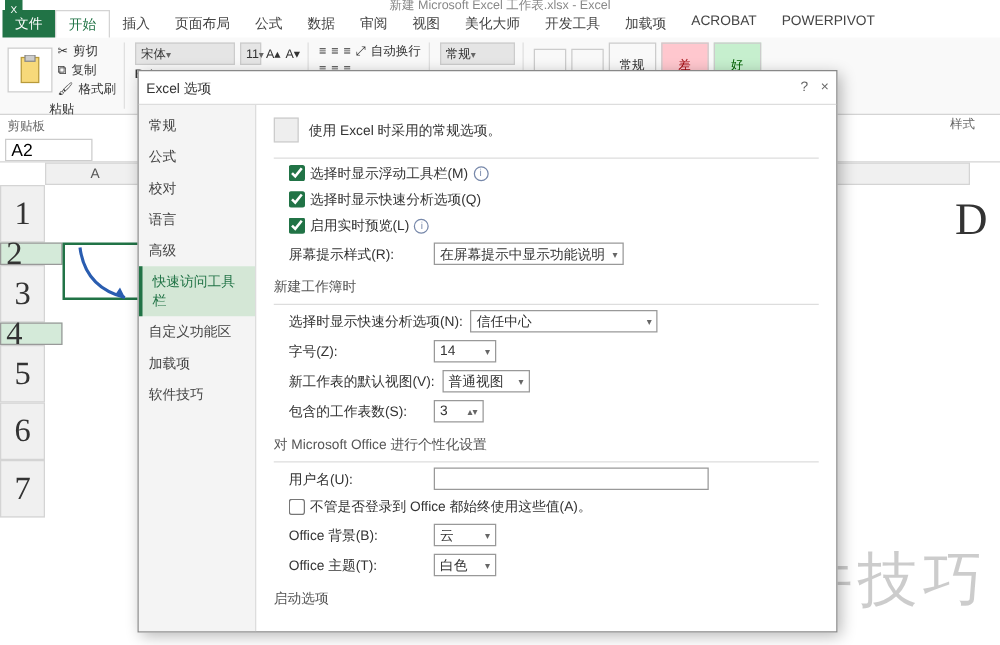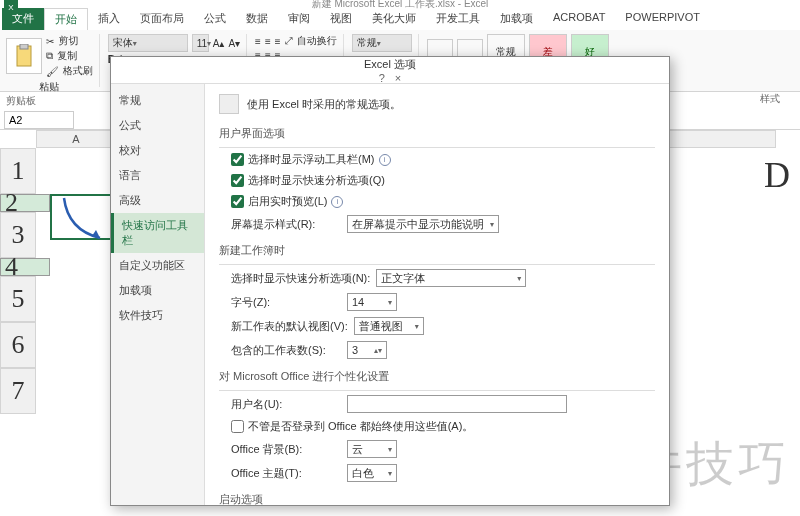--- a/index.html
+++ b/index.html
@@ -23,21 +23,21 @@
 .font-box { border: 1px solid #ccc; padding: 1px 4px; background: #e5e5e5; height: 18px; display: flex; align-items: center; }
 .style-card { width: 38px; height: 36px; border: 1px solid #ccc; display: flex; align-items: center; justify-content: center; font-size: 10px; }
 .style-card.good { background: #c6efce; color: #006100; }
 .style-card.bad { background: #ffc7ce; color: #9c0006; }
 
 
 .clip-label { font-size: 10px; color: #666; padding: 2px 6px; }
 
 
 .namebox-row { height: 20px; border-bottom: 1px solid #d4d4d4; display: flex; align-items: center; }
-.namebox { width: 70px; border: 1px solid #ccc; height: 18px; margin-left: 4px; padding: 0 4px; font-size: 11px; }
+.namebox { width: 70px; border: 1px solid #ccc; height: 18px; margin-left: 4px; padding: 0 4px; font-size: 14px; }
 
 
 .grid { position: relative; }
 .colhead-row { display: flex; height: 18px; }
 .rowhead-col { width: 36px; }
 .colhead { width: 80px; border: 1px solid #d4d4d4; background: #f0f0f0; display: flex; align-items: center; justify-content: center; font-size: 11px; color: #555; }
 .colhead.wide { width: 660px; }
 .grid-body { display: flex; }
 .rownums { display: flex; flex-direction: column; }
 .rownum { width: 36px; height: 46px; border: 1px solid #d4d4d4; background: #f0f0f0; display: flex; align-items: center; justify-content: center; font-size: 26px; font-family: "Times New Roman", serif; color: #333; }
@@ -47,21 +47,21 @@
 .d-cell { position: absolute; right: 10px; top: 6px; font-size: 36px; font-family: "Times New Roman", serif; }
 
 
 .arrow { position: absolute; left: 56px; top: 190px; width: 60px; height: 60px; pointer-events: none; }
 
 
 .watermark { position: absolute; right: 10px; bottom: 20px; font-size: 48px; color: rgba(0,0,0,0.2); font-family: "Microsoft YaHei"; letter-spacing: 4px; }
 
 
 .dialog { position: absolute; left: 110px; top: 56px; width: 560px; height: 450px; background: #fff; border: 1px solid #888; box-shadow: 3px 3px 12px rgba(0,0,0,0.3); display: flex; flex-direction: column; }
-.dlg-title { height: 26px; display: flex; align-items: center; justify-content: space-between; padding: 0 6px; font-size: 11px; flex-direction: column; }
+.dlg-title { height: 26px; display: flex; align-items: center; justify-content: space-between; padding: 0 6px; font-size: 11px; }
 .dlg-title .ctrls { display: flex; gap: 10px; color: #666; }
 .dlg-body { flex: 1; display: flex; border-top: 1px solid #ddd; overflow: hidden; }
 .dlg-nav { width: 94px; background: #f4f4f4; border-right: 1px solid #ddd; display: flex; flex-direction: column; padding-top: 4px; }
 .dlg-nav-item { padding: 5px 8px; font-size: 11px; color: #444; cursor: pointer; }
 .dlg-nav-item.active { background: #d4e7d6; border-left: 3px solid #217346; color: #217346; }
 .dlg-content { flex: 1; padding: 10px 14px; overflow-y: auto; font-size: 11px; color: #333; }
 .dlg-intro { display: flex; align-items: center; gap: 8px; margin-bottom: 12px; }
 .dlg-intro .ico { width: 20px; height: 20px; background: #eee; border: 1px solid #ccc; }
 .section-head { color: #555; font-size: 11px; margin: 10px 0 6px; }
 .section-body { padding-left: 12px; display: flex; flex-direction: column; gap: 6px; }
@@ -239,21 +239,20 @@
       <div class="dlg-nav-item">自定义功能区</div>
       <div class="dlg-nav-item">加载项</div>
       <div class="dlg-nav-item">软件技巧</div>
     </div>
     <div class="dlg-content">
       <div class="dlg-intro">
         <span class="ico"></span>
         <span>使用 Excel 时采用的常规选项。</span>
       </div>
 
-      <div class="section-head">用户界面选项</div>
       <hr class="sep">
       <div class="section-body">
         <div class="chk">
             <input type="checkbox" checked="" style="">
             <span>选择时显示浮动工具栏(M)</span>
             <span class="info-icon">i</span>
           </div>
         <div class="chk">
             <input type="checkbox" checked="" style="">
             <span>选择时显示快速分析选项(Q)</span>
@@ -271,21 +270,21 @@
             </div>
         </div>
       </div>
 
       <div class="section-head">新建工作簿时</div>
       <hr class="sep">
       <div class="section-body">
         <div class="frow">
             <label>选择时显示快速分析选项(N):</label>
             <div class="sel wide">
-              <span>正文字体</span>
+              <span>信任中心</span>
               <span class="chev">▾</span>
             </div>
           </div>
         <div class="frow">
             <label>字号(Z):</label>
             <div class="sel">
               <span>14</span>
               <span class="chev">▾</span>
             </div>
           </div>

